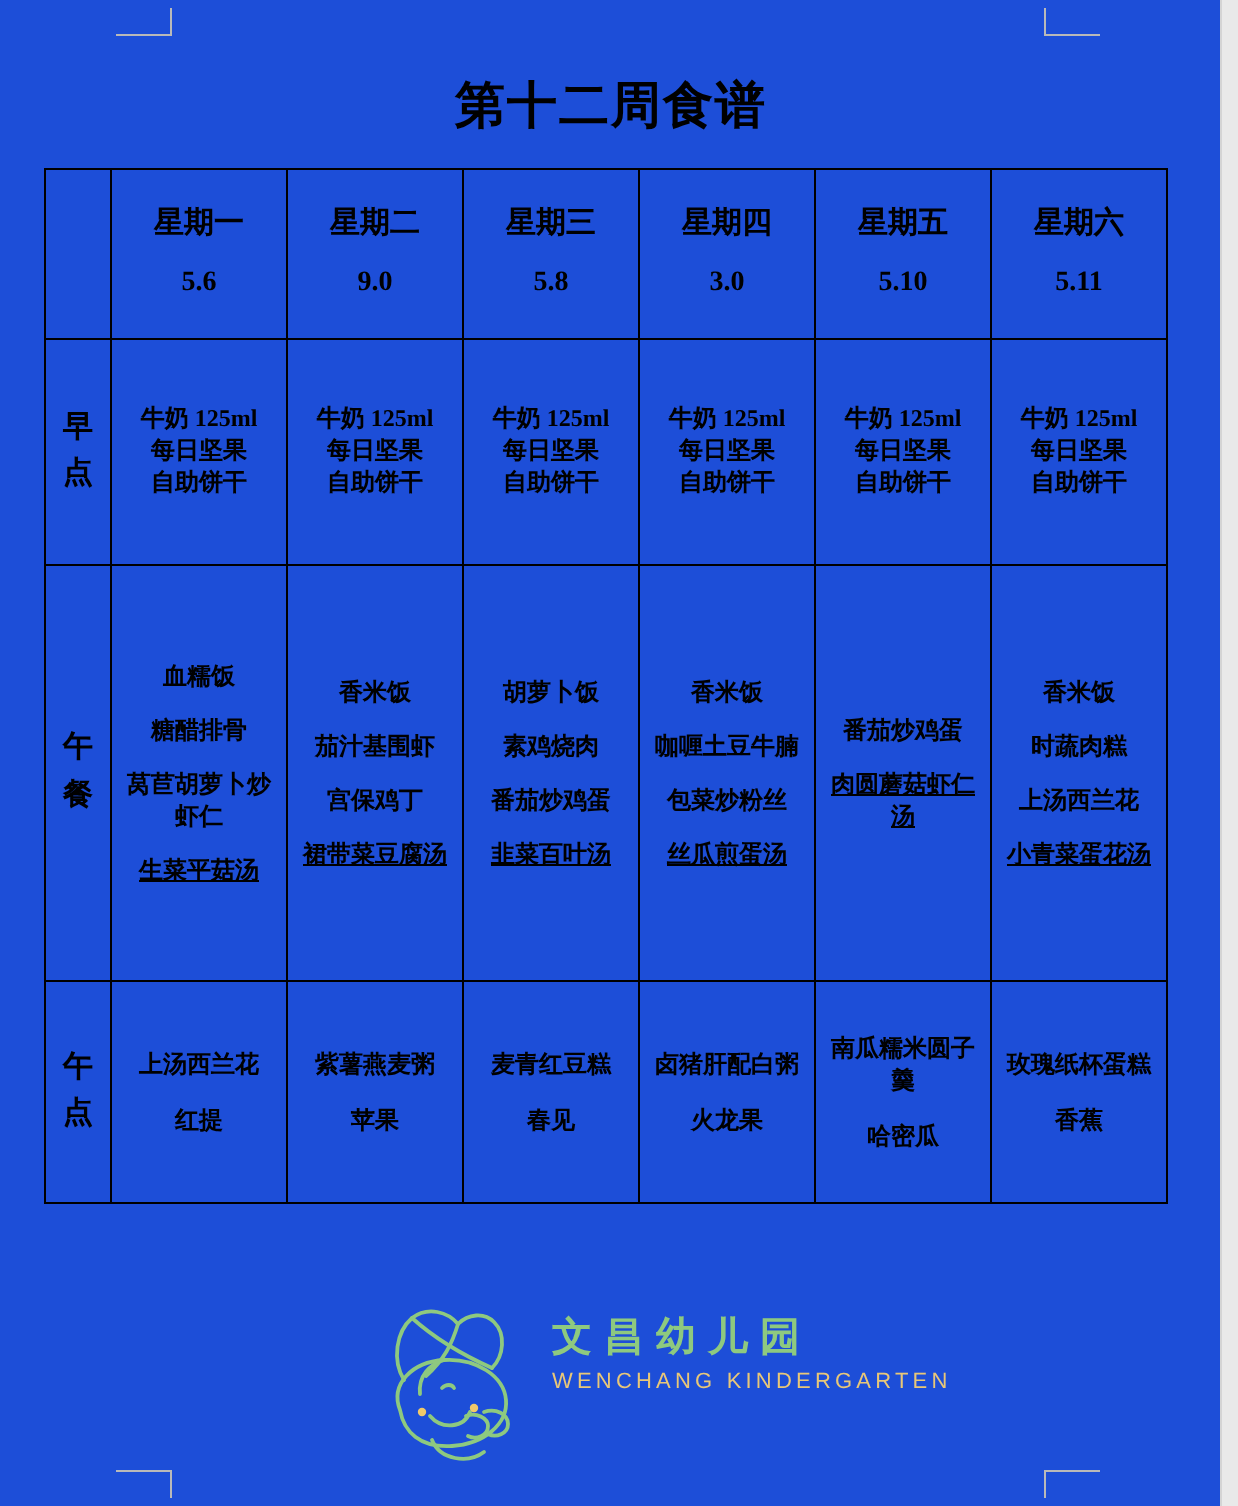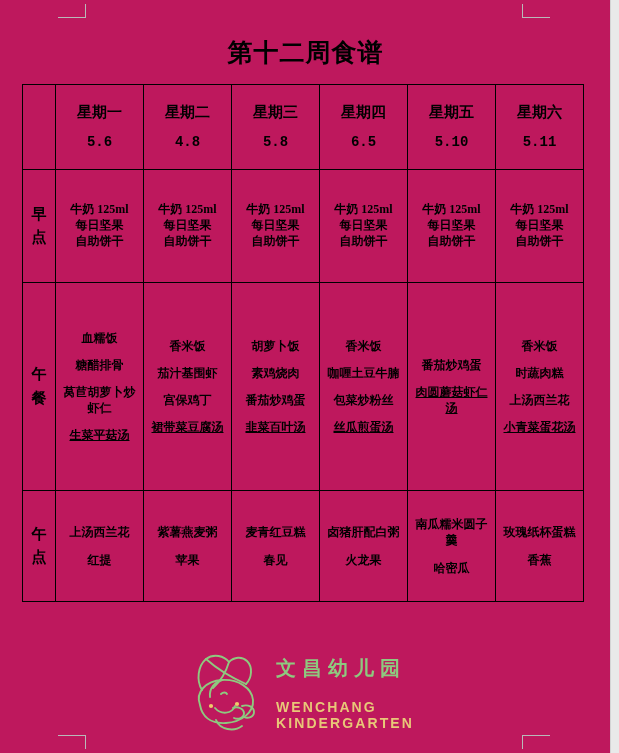--- a/index.html
+++ b/index.html
@@ -14,21 +14,21 @@
     overflow: hidden;
     font-family: "Liberation Serif", "DejaVu Serif", serif;
   }
 
   
   .page-sheet {
     position: absolute;
     left: 0; top: 0;
     width: 611px;
     height: 753px;
-    background: #be185d;
+    background: #1d4ed8;
   }
   .page-edge-right {
     position: absolute;
     right: 0; top: 0;
     width: 8px;
     height: 753px;
     background: #e9e9e9;
     border-left: 1px solid #d4d4d4;
   }
 
@@ -101,21 +101,21 @@
   .day-name {
     font-size: 15px;
     font-weight: bold;
     line-height: 1.1;
     font-family: "Liberation Serif", "DejaVu Serif", serif;
   }
   .day-date {
     font-size: 14px;
     font-weight: bold;
     margin-top: 13px;
-    font-family: Liberation Mono, monospace;
+    font-family: Liberation Serif, serif;
   }
 
   
   .row-label {
     font-size: 15px;
     font-weight: bold;
     line-height: 1.55;
     letter-spacing: 0;
   }
   .row-label span { display: block; }
@@ -164,25 +164,25 @@
   }
   .logo-cn {
     font-size: 20px;
     letter-spacing: 6px;
     color: #8ec97f;
     font-weight: bold;
     line-height: 1.05;
     font-family: "DejaVu Sans", "Liberation Sans", sans-serif;
   }
   .logo-en {
-    font-size: 14px;
+    font-size: 11px;
     letter-spacing: 2.1px;
     color: #e8c778;
-    font-weight: bold;
-    margin-top: 20px;
+    font-weight: normal;
+    margin-top: 6px;
     font-family: "Liberation Sans", "DejaVu Sans", sans-serif;
   }
 </style>
 </head>
 <body>
 
 <div class="page-sheet">
 
   <div class="crop-mark crop-tl"></div>
   <div class="crop-mark crop-tr"></div>
@@ -203,29 +203,29 @@
     </colgroup>
     <tbody id="table-body">
         <tr class="hdr-row">
           <td class="hdr-empty"></td>
           <td>
             <div class="day-name">星期一</div>
             <div class="day-date">5.6</div>
           </td>
           <td>
             <div class="day-name">星期二</div>
-            <div class="day-date">4.8</div>
+            <div class="day-date">9.0</div>
           </td>
           <td>
             <div class="day-name">星期三</div>
             <div class="day-date">5.8</div>
           </td>
           <td>
             <div class="day-name">星期四</div>
-            <div class="day-date">6.5</div>
+            <div class="day-date">3.0</div>
           </td>
           <td>
             <div class="day-name">星期五</div>
             <div class="day-date">5.10</div>
           </td>
           <td>
             <div class="day-name">星期六</div>
             <div class="day-date">5.11</div>
           </td>
         </tr>

